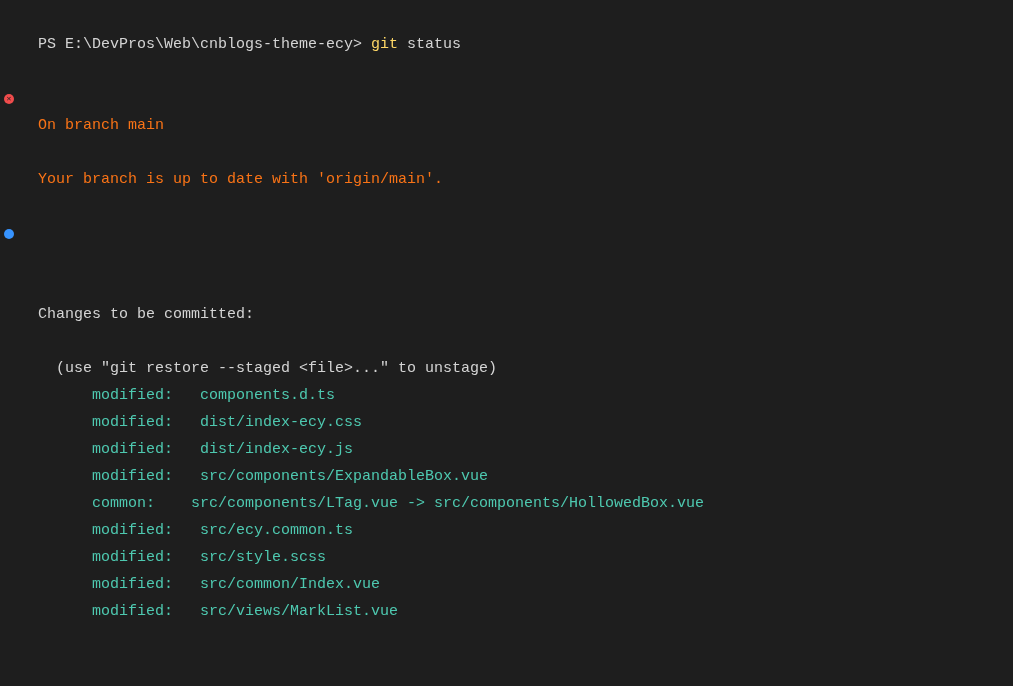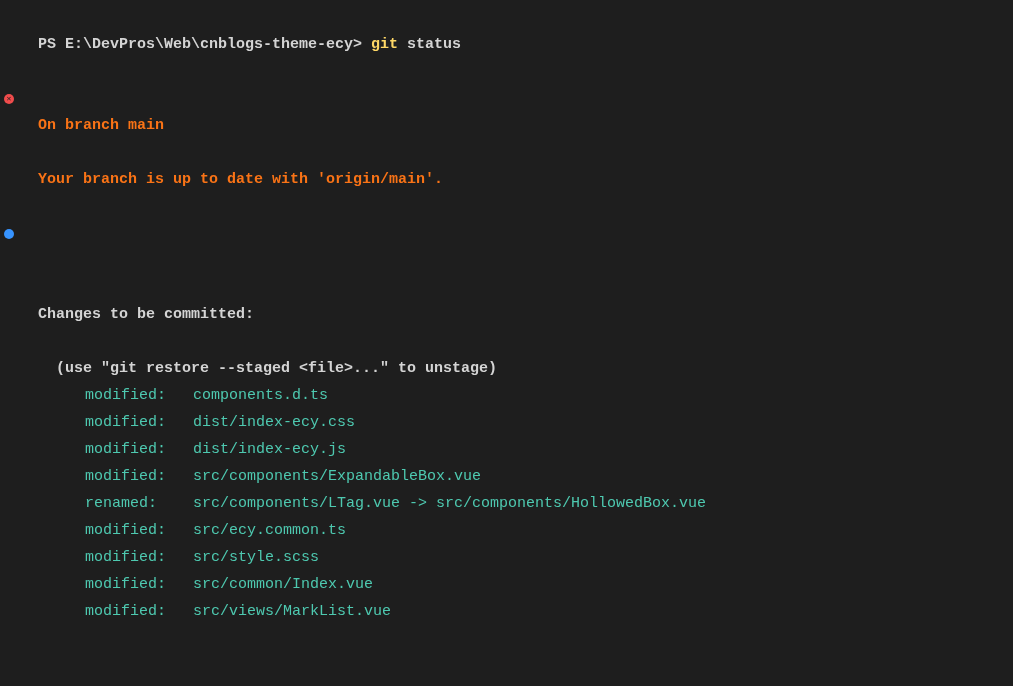--- a/index.html
+++ b/index.html
@@ -15,21 +15,20 @@
       line-height: 27px;
       padding: 4px 0;
       width: 1013px;
       height: 686px;
       overflow: hidden;
     }
     .line {
       white-space: pre;
       padding-left: 20px;
       position: relative;
-      font-weight: bold;
     }
     .gutter-icon {
       position: absolute;
       left: 4px;
       top: 50%;
       transform: translateY(-50%);
       width: 10px;
       height: 10px;
       border-radius: 50%;
       display: flex;
@@ -54,21 +53,21 @@
     .cmd-args {
       color: #d4d4d4;
     }
     .branch-text {
       color: #f97316;
     }
     .green {
       color: #4ec9b0;
     }
     .file-line {
-      padding-left: 13px;
+      padding-left: 20px;
       white-space: pre;
     }
   </style>
 </head>
 <body>
 
 <div class="line">
   <span class="prompt-text">PS </span><span class="prompt-text">E:\DevPros\Web\cnblogs-theme-ecy</span><span class="prompt-text">&gt; </span><span class="cmd-git">git</span><span class="cmd-args"> status</span>
 </div>
 
@@ -92,18 +91,18 @@
 
 <div class="line">
   <span>  (use "git restore --staged &lt;file&gt;..." to unstage)</span>
 </div>
 
 <div id="file-list">
     <div class="file-line"><span class="green">        modified:   </span><span class="green">components.d.ts</span></div>
     <div class="file-line"><span class="green">        modified:   </span><span class="green">dist/index-ecy.css</span></div>
     <div class="file-line"><span class="green">        modified:   </span><span class="green">dist/index-ecy.js</span></div>
     <div class="file-line"><span class="green">        modified:   </span><span class="green">src/components/ExpandableBox.vue</span></div>
-    <div class="file-line"><span class="green">        renamed:    </span><span class="green">src/components/LTag.vue -&gt; src/components/HollowedBox.vue</span></div>
+    <div class="file-line"><span class="green">        common:    </span><span class="green">src/components/LTag.vue -&gt; src/components/HollowedBox.vue</span></div>
     <div class="file-line"><span class="green">        modified:   </span><span class="green">src/ecy.common.ts</span></div>
     <div class="file-line"><span class="green">        modified:   </span><span class="green">src/style.scss</span></div>
     <div class="file-line"><span class="green">        modified:   </span><span class="green">src/common/Index.vue</span></div>
     <div class="file-line"><span class="green">        modified:   </span><span class="green">src/views/MarkList.vue</span></div>
   </div>
 
 </body></html>

